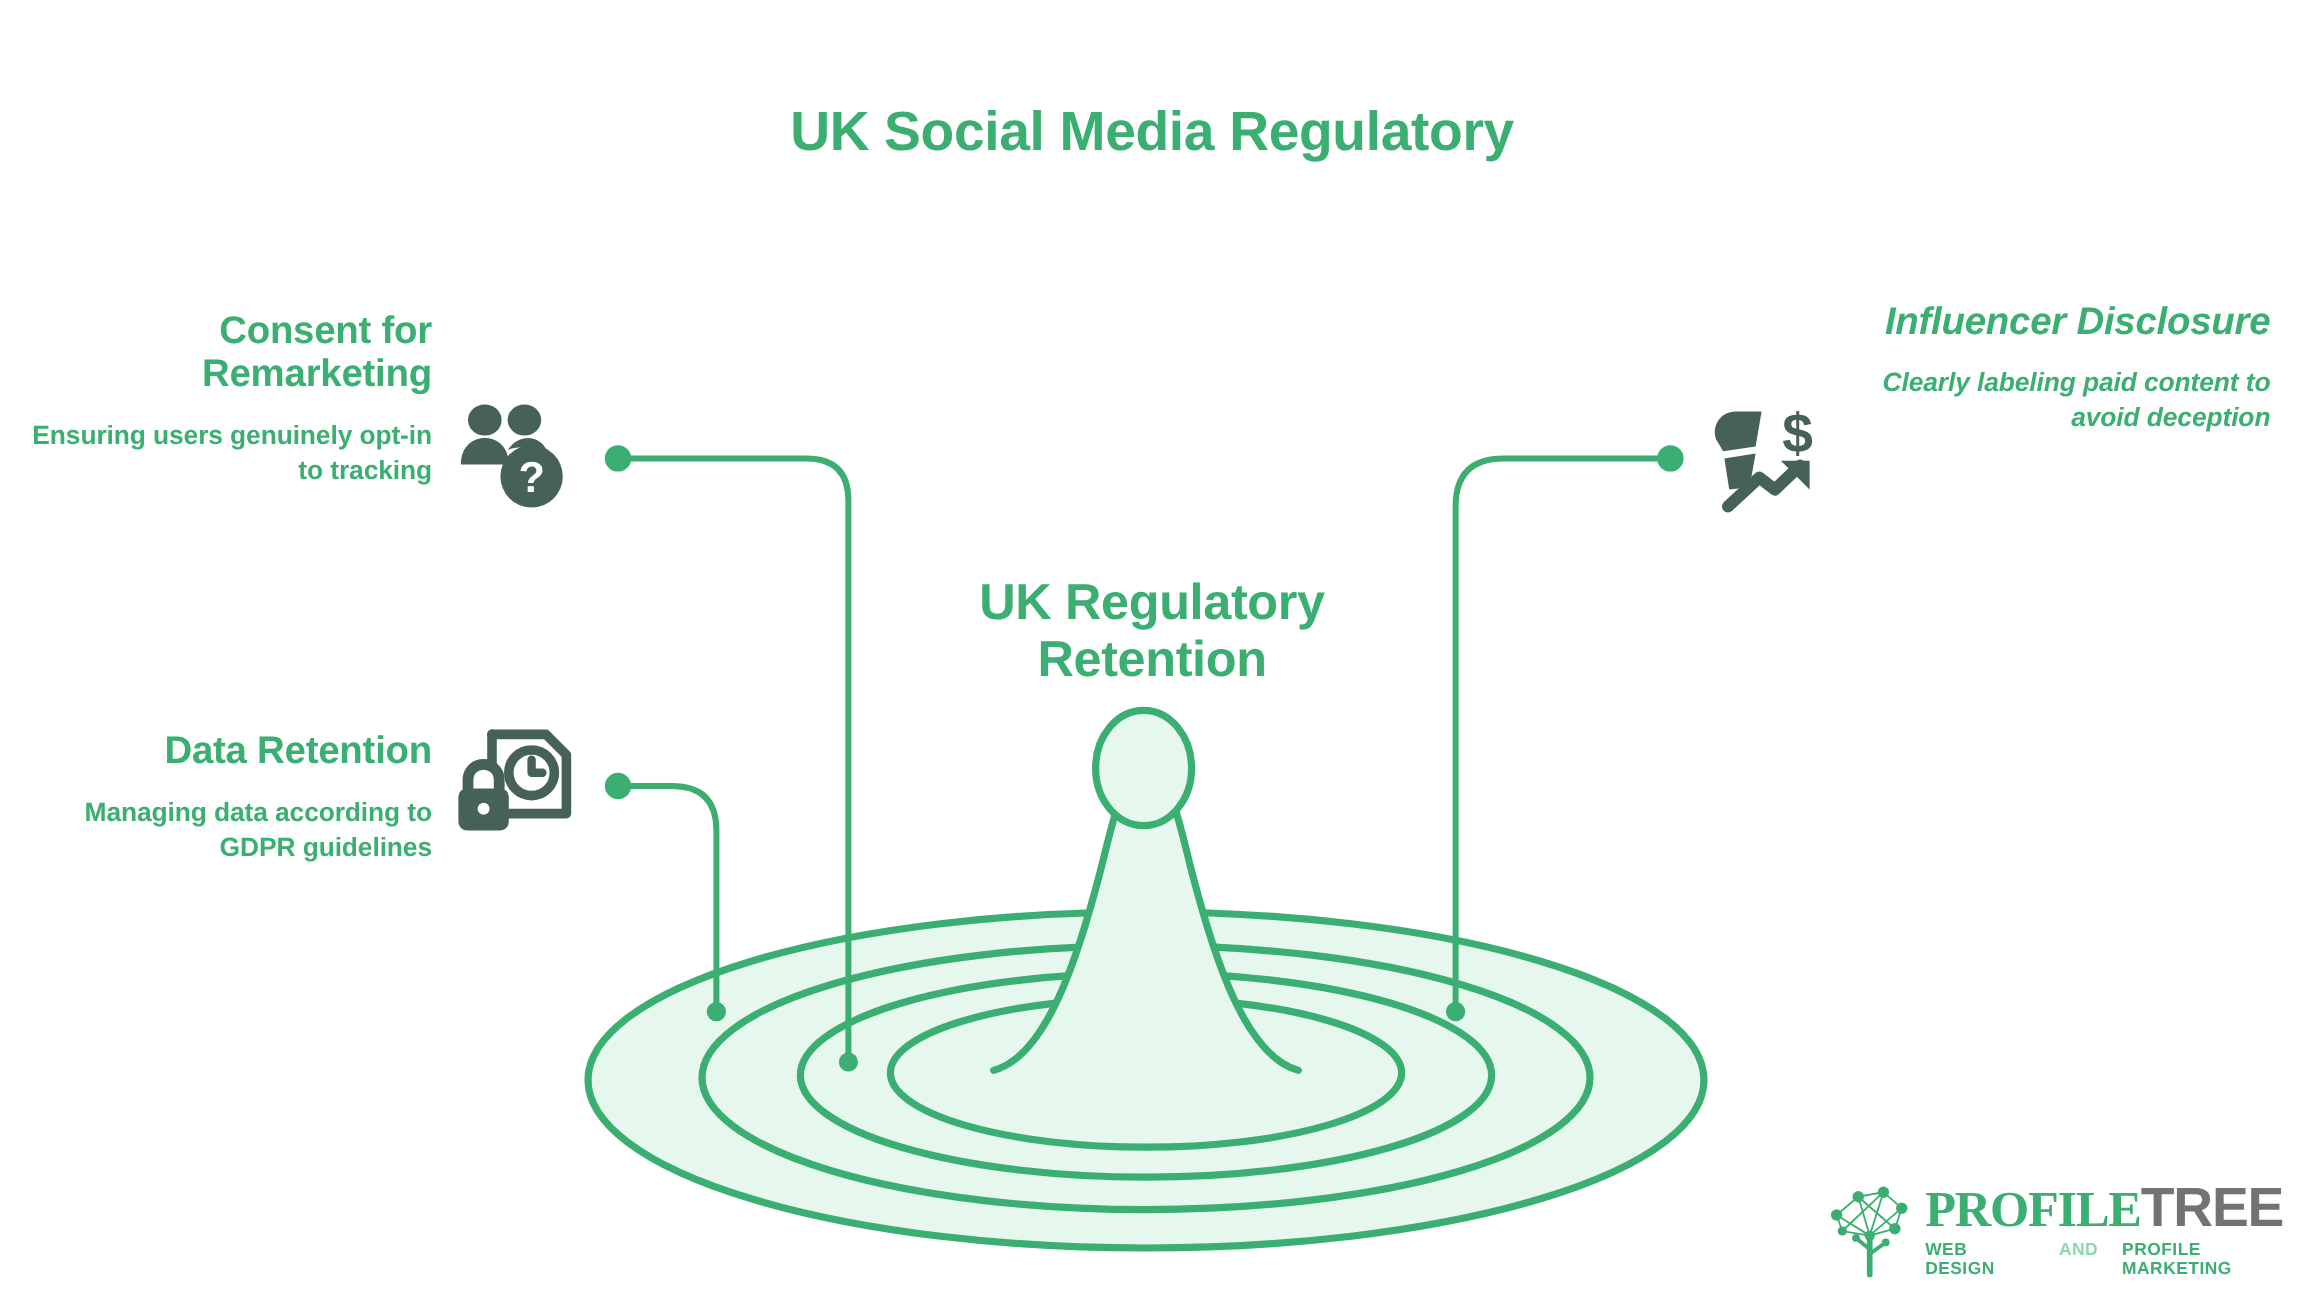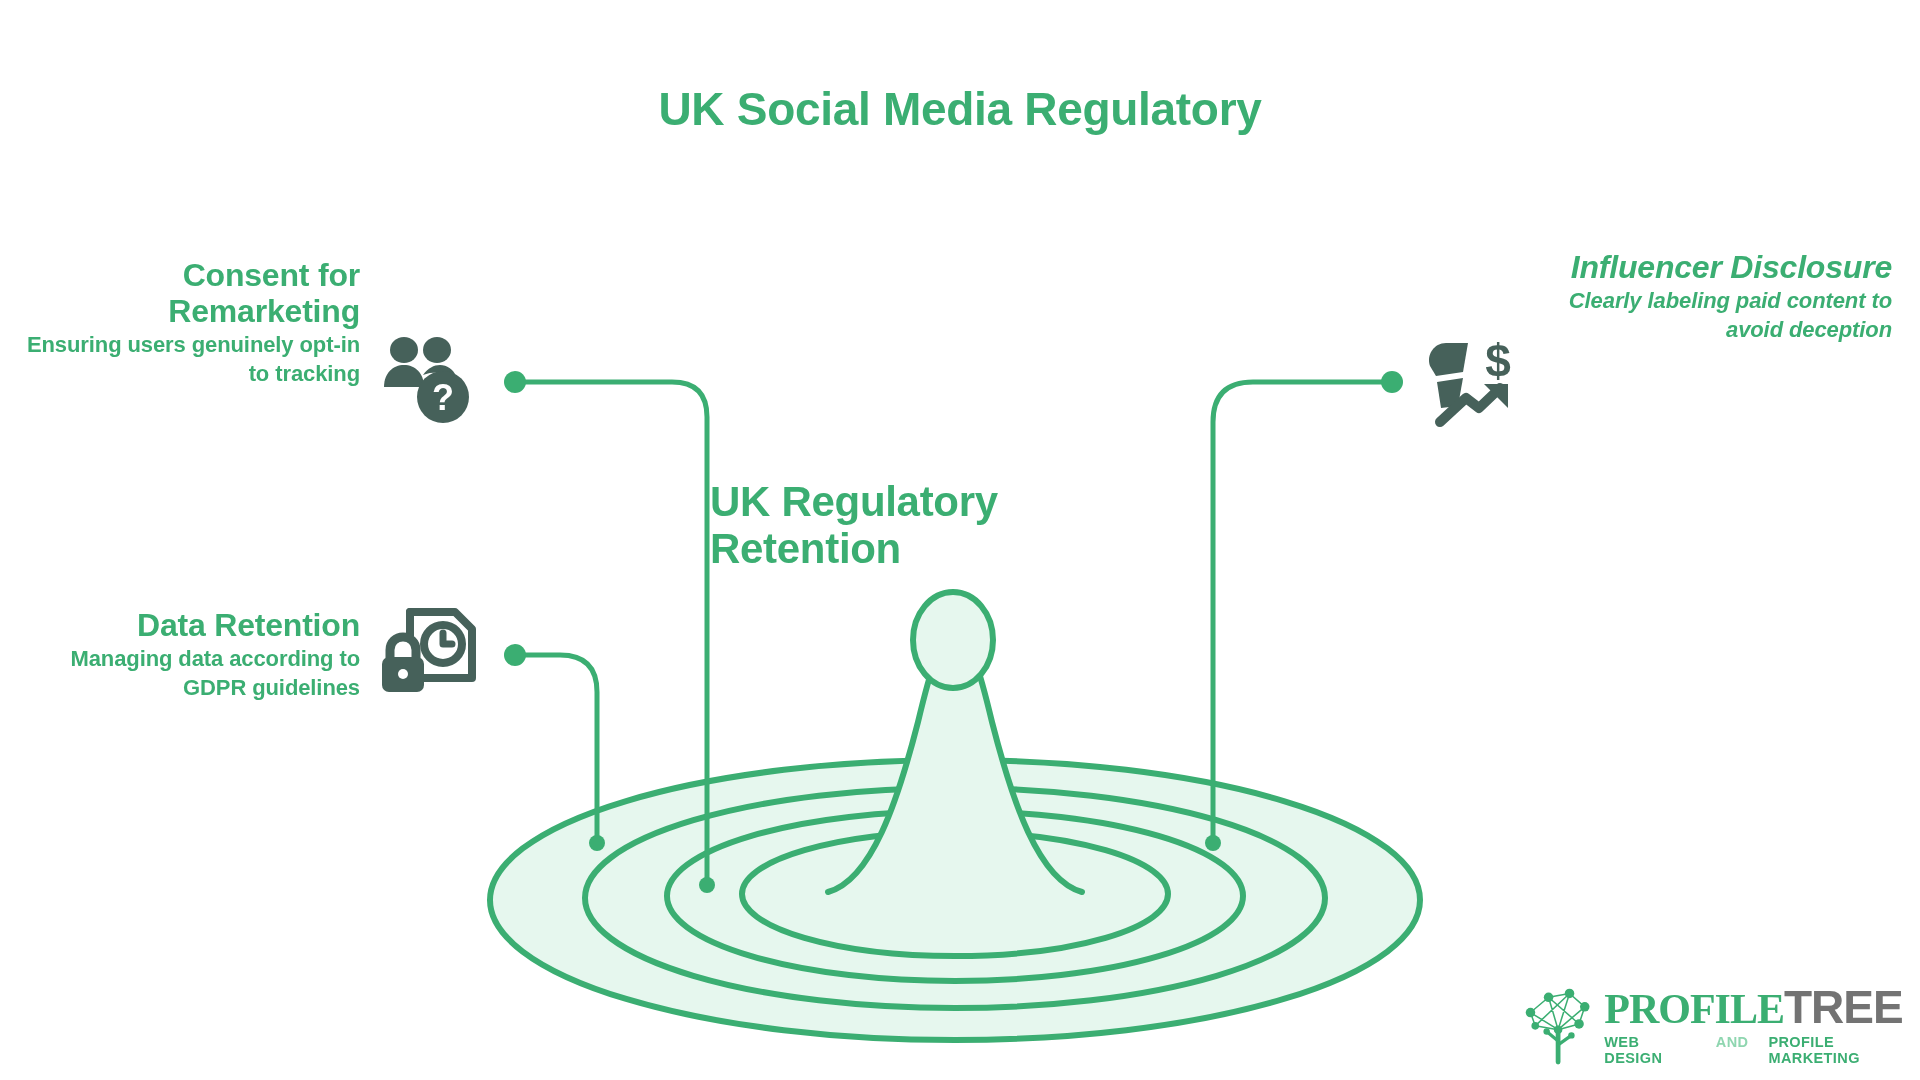--- a/index.html
+++ b/index.html
@@ -37,39 +37,41 @@
     color: #3BAE72;
     line-height: 1.1;
   }
 
   
   .center-label {
     position: absolute;
     left: 710px;
     top: 478px;
     width: 500px;
+    text-align: center;
     font-size: 42px;
     font-weight: bold;
     color: #3BAE72;
     line-height: 1.12;
     letter-spacing: -0.3px;
   }
 
   
   .node-text {
     position: absolute;
   }
   .node-title {
     font-size: 32px;
     font-weight: bold;
     color: #3BAE72;
     line-height: 1.12;
     letter-spacing: -0.2px;
   }
   .node-desc {
+    margin-top: 18px;
     font-size: 22px;
     font-weight: bold;
     color: #3BAE72;
     line-height: 1.32;
     letter-spacing: -0.1px;
   }
 
   #node-consent {
     left: 20px;
     top: 258px;

